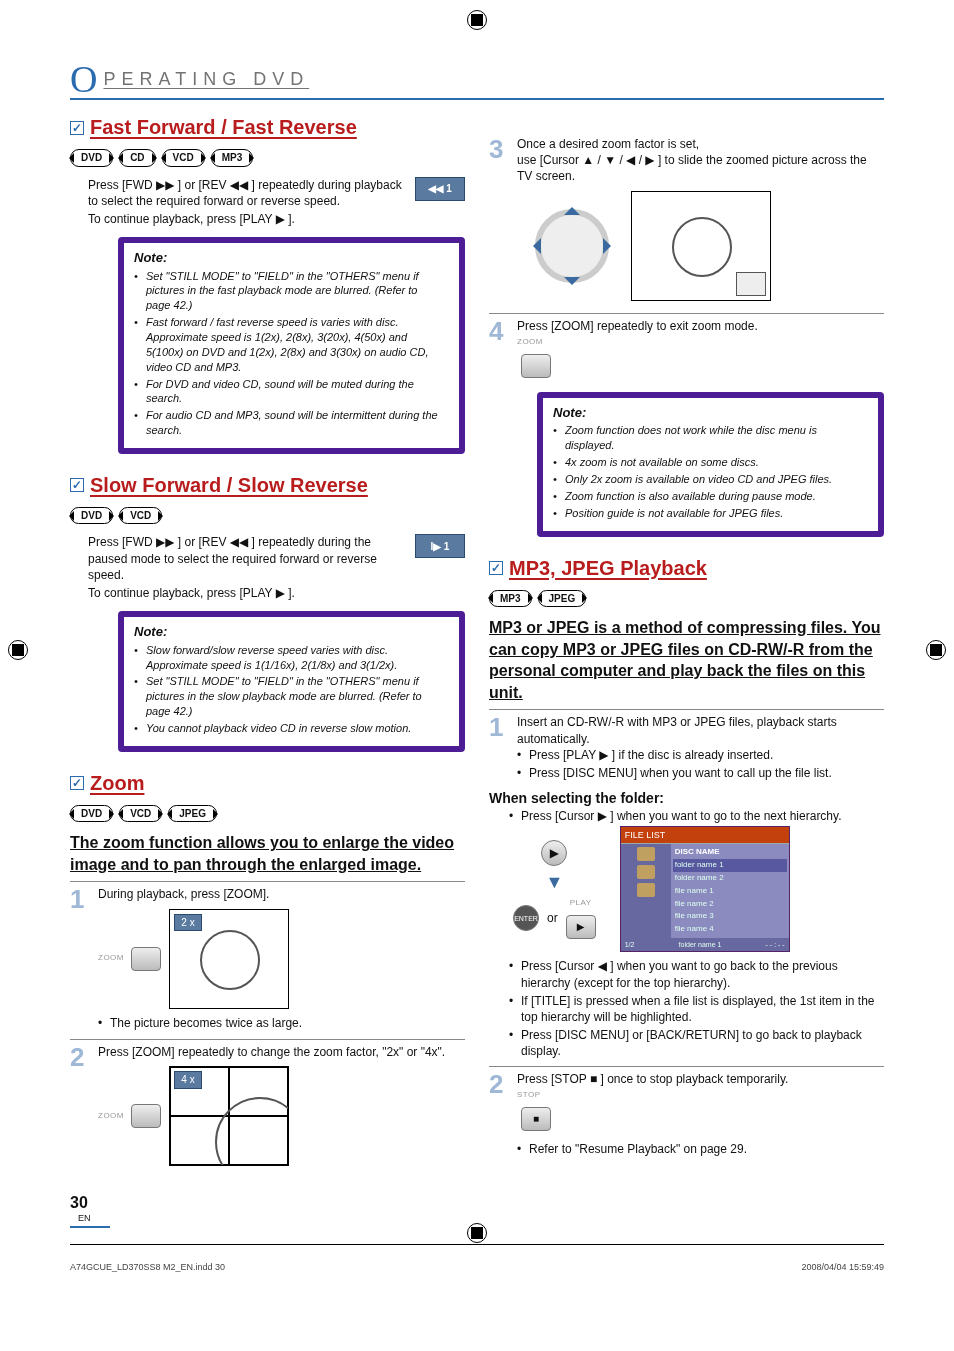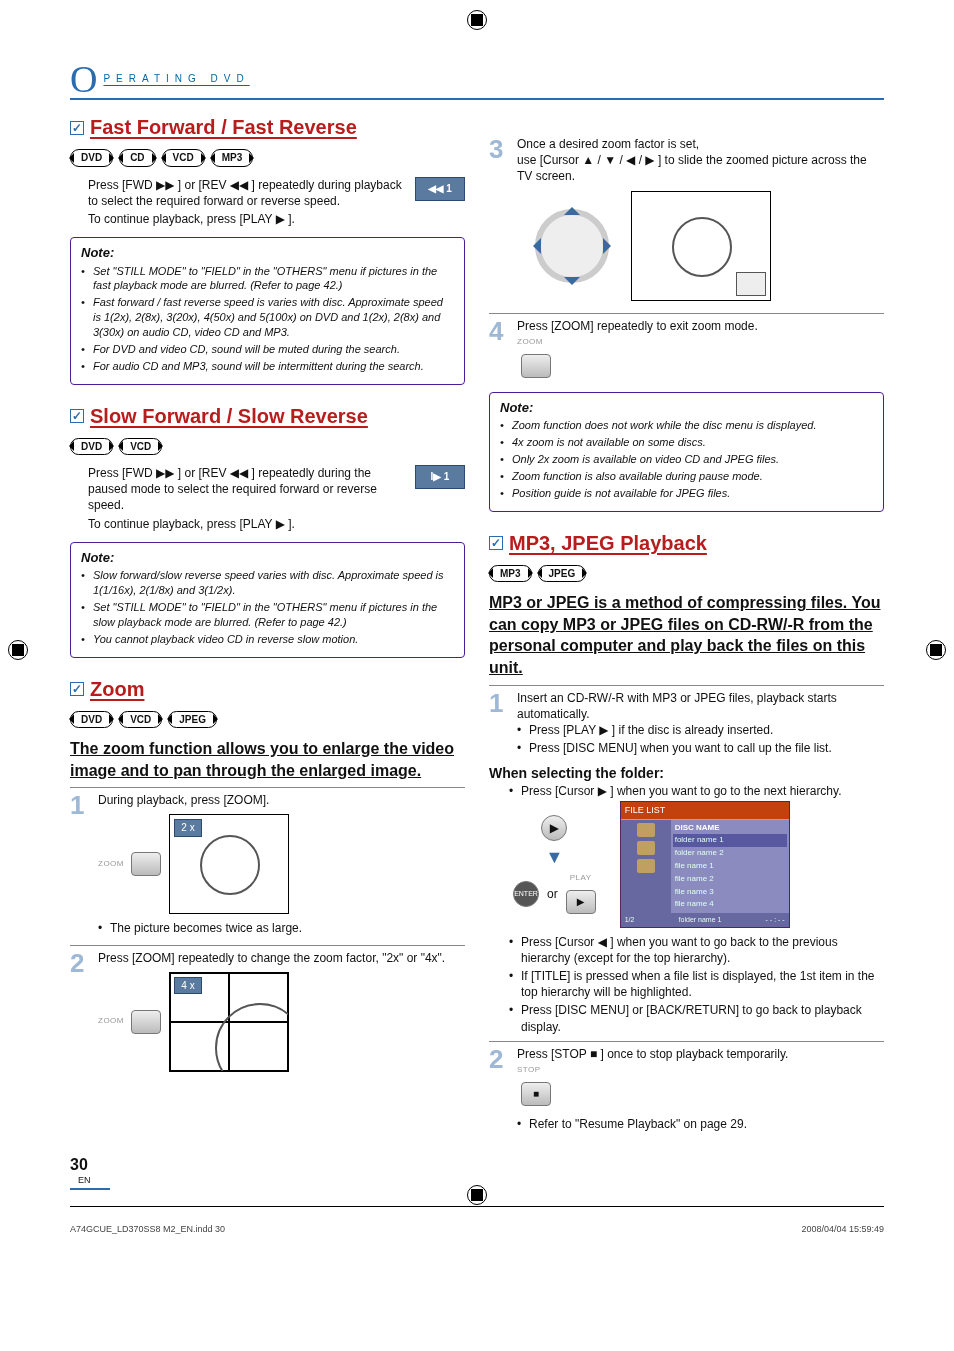--- a/index.html
+++ b/index.html
@@ -41,23 +41,23 @@
     gap: 6px;
   }
   .big-O {
     font-size: 38px;
     font-weight: normal;
     color: #2b6cb0;
     line-height: 1;
     font-family: "Times New Roman", serif;
   }
   .section-title {
-    color: #0369a1;
+    color: #737373;
     letter-spacing: 6px;
-    font-size: 10px;
+    font-size: 18px;
     text-decoration: underline;
     text-underline-offset: 3px;
   }
   .columns {
     display: flex;
     gap: 24px;
   }
   .col { flex: 1; min-width: 0; }
 
   .chk-row {
@@ -113,25 +113,26 @@
     background: #5a7aa0;
     color: #fff;
     font-size: 10px;
     font-weight: bold;
     display: inline-flex; align-items: center; justify-content: center;
     border: 1px solid #2b4a70;
     margin-left: 8px;
   }
 
   .note-box {
-    border: 1px solid #4c1d95;
+    border: 6px solid #4c1d95;
     border-radius: 4px;
     padding: 6px 16px 8px 10px;
     margin-top: 10px;
     font-size: 11px;
+    margin-left: 48px;
   }
   .note-title { font-style: italic; font-weight: bold; font-size: 13px; margin-bottom: 2px; }
   .note-box ul, .bullet-list { list-style: none; padding-left: 0; }
   .note-box li, .bullet-list li {
     font-style: italic;
     padding-left: 12px; position: relative; margin-bottom: 2px;
   }
   .note-box li::before, .bullet-list li::before {
     content: "•"; position: absolute; left: 0; top: 0;
   }

